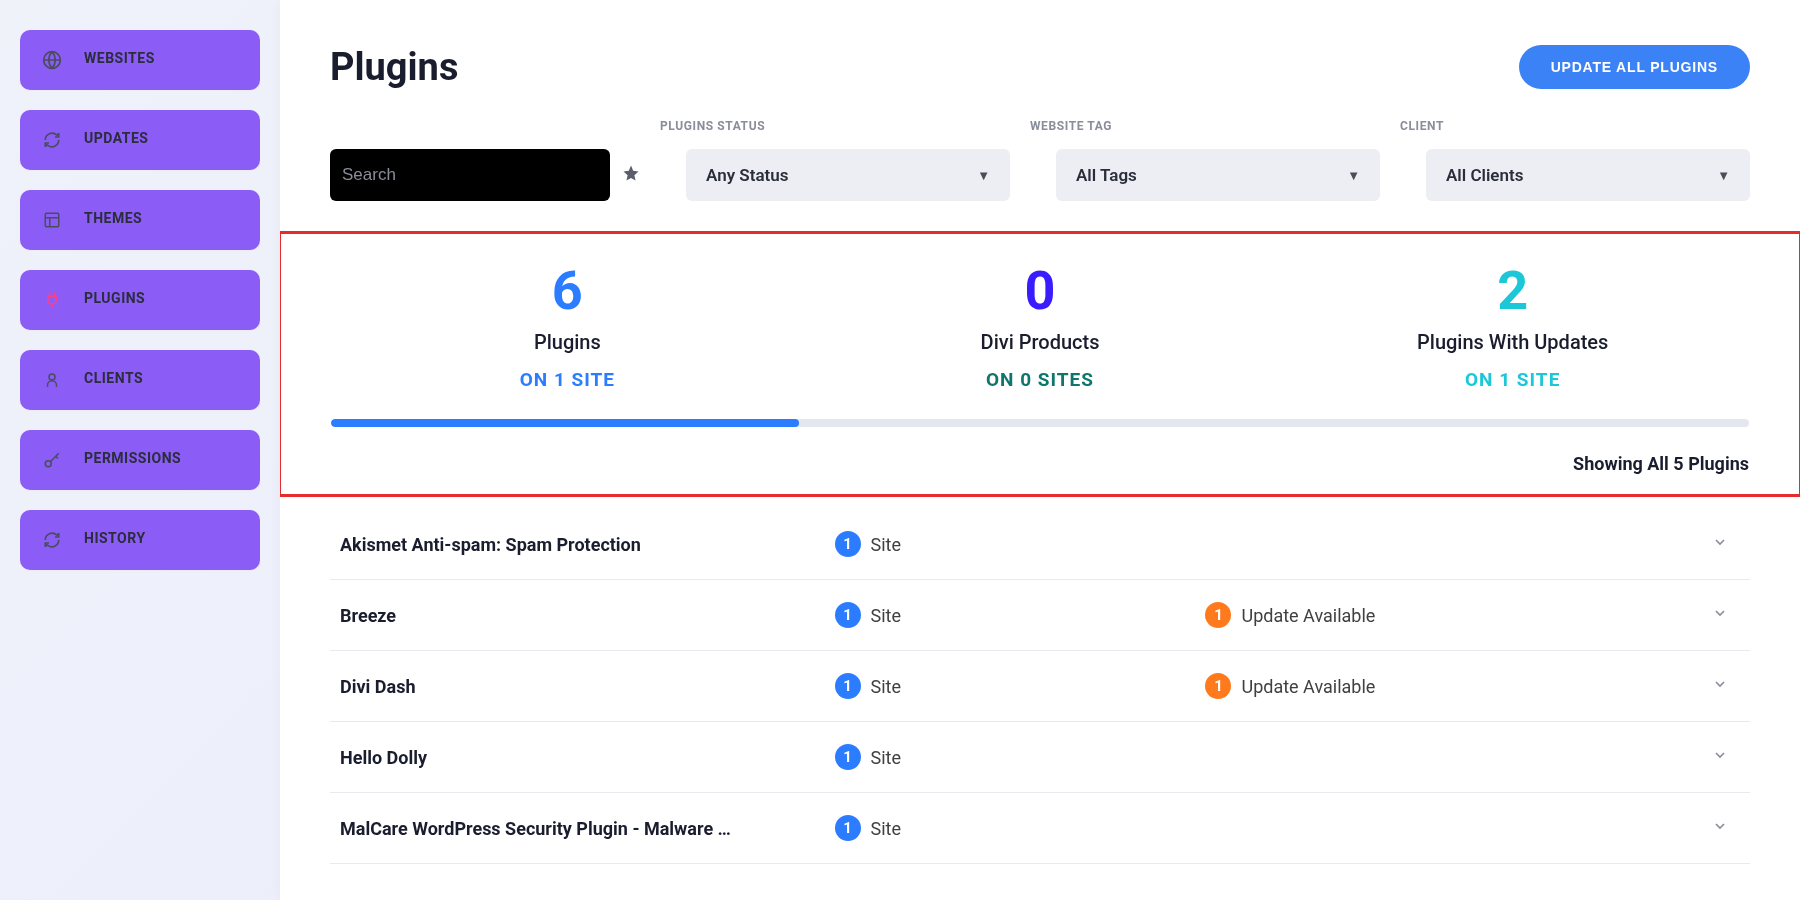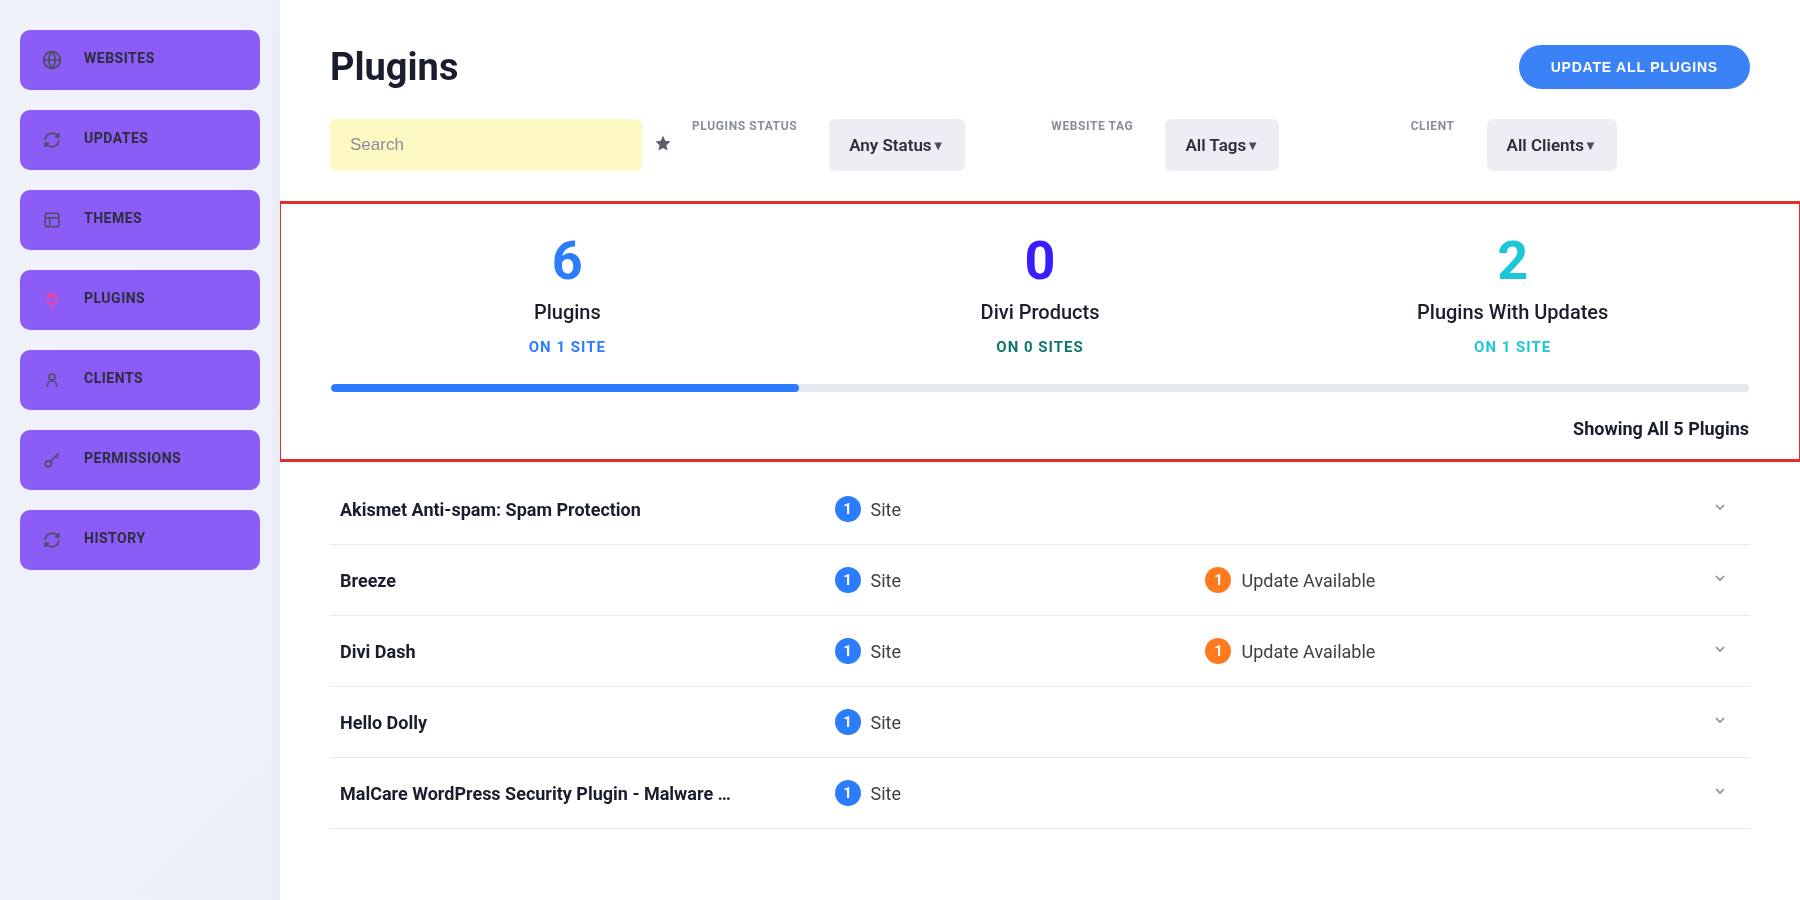--- a/index.html
+++ b/index.html
@@ -74,31 +74,31 @@
   cursor: pointer;
 }
 .filters-row {
   display: flex;
   align-items: flex-end;
   gap: 20px;
   margin-bottom: 30px;
 }
 .search-wrap { display:flex; align-items:center; gap:12px; }
 .search-input {
-  background: #fef9c3;
+  background: #000000;
   border: none;
   border-radius: 6px;
-  padding: 16px 20px;
+  padding: 16px 12px;
   font-size: 17px;
   color: #6b6e7a;
-  width: 312px;
+  width: 280px;
 }
 .search-input::placeholder { color: #8a8d9a; }
 .star-icon { color: #5a5d6a; }
-.filter-group { display:flex; flex-direction:row; gap:6px; flex:1; }
+.filter-group { display:flex; flex-direction:column; gap:16px; flex:1; }
 .filter-label {
   font-size: 12px;
   font-weight: 700;
   letter-spacing: 0.6px;
   color: #8a8d9a;
 }
 .filter-select {
   background: #eceef4;
   border: none;
   border-radius: 6px;
@@ -132,21 +132,21 @@
   line-height: 1;
   margin-bottom: 12px;
 }
 .stat-label {
   font-size: 20px;
   font-weight: 500;
   color: #1a1d2e;
   margin-bottom: 14px;
 }
 .stat-sub {
-  font-size: 15px;
+  font-size: 19px;
   font-weight: 700;
   letter-spacing: 1px;
 }
 .stat.blue .stat-num { color: #2b7cff; }
 .stat.blue .stat-sub { color: #2b7cff; }
 .stat.purple .stat-num { color: #3a1dff; }
 .stat.purple .stat-sub { color: #0f766e; }
 .stat.teal .stat-num { color: #1cc8d8; }
 .stat.teal .stat-sub { color: #1cc8d8; }
 .progress-bar {

